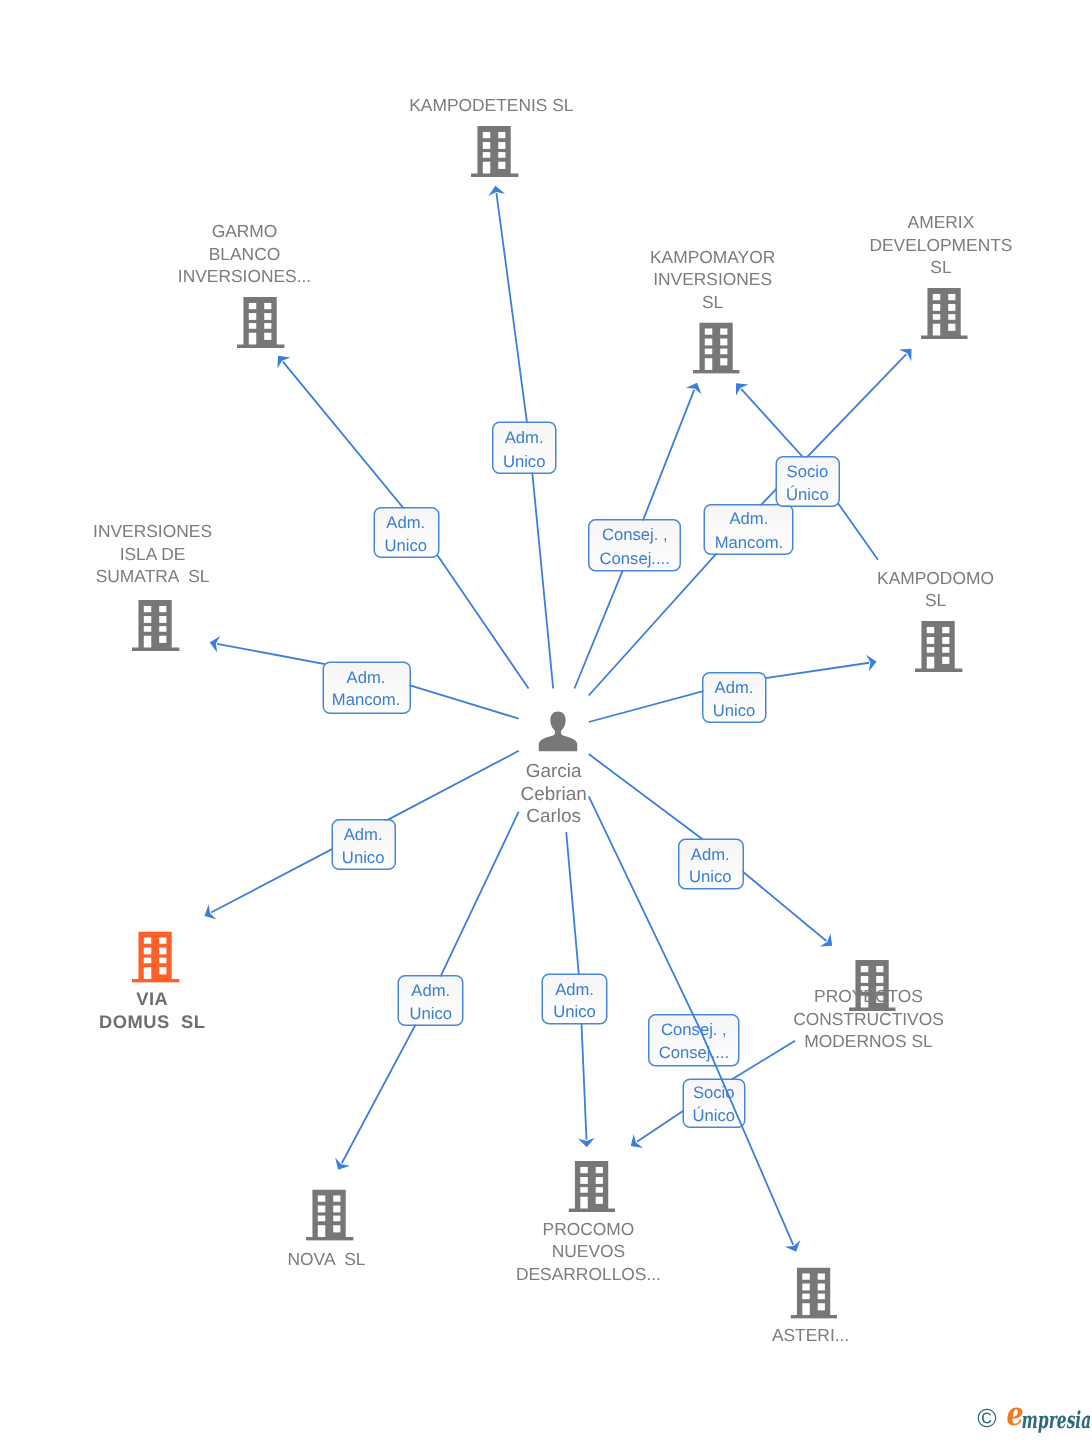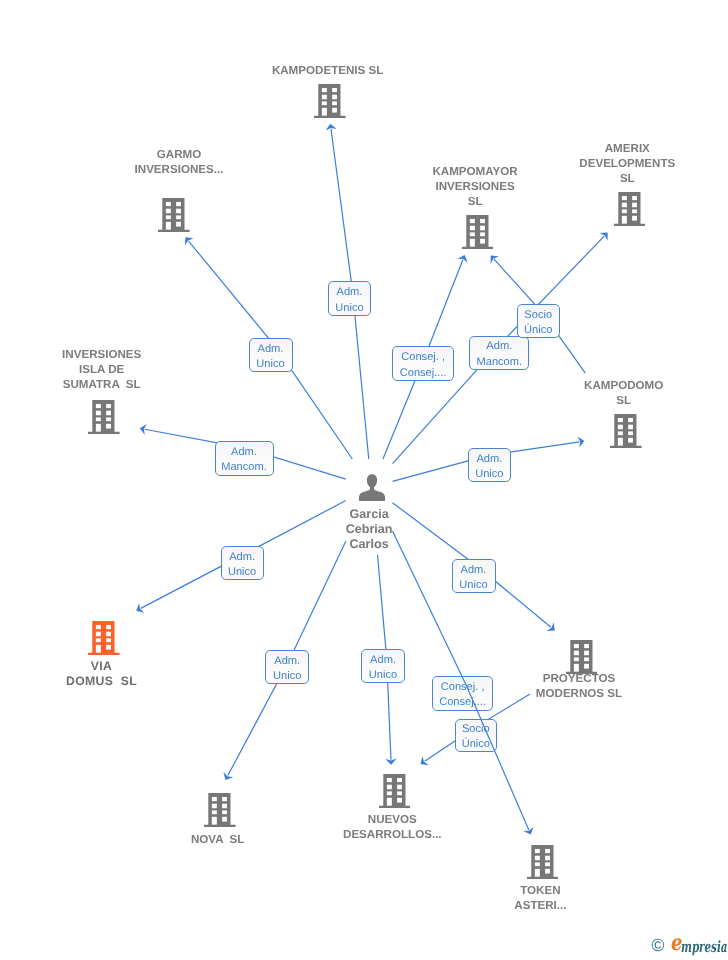--- a/index.html
+++ b/index.html
@@ -4,21 +4,21 @@
 <style>
   html,body{margin:0;padding:0;background:#ffffff;}
   body{width:728px;height:960px;overflow:hidden;-webkit-font-smoothing:antialiased;text-rendering:geometricPrecision;font-family:"Liberation Sans","DejaVu Sans",sans-serif;}
   #stage{position:relative;width:728px;height:960px;background:#fff;}
   svg.edges{position:absolute;left:0;top:0;width:728px;height:960px;pointer-events:none;z-index:1;}
   svg.edges.top{z-index:7;}
   .node{position:absolute;}
   #nodes-layer{position:absolute;left:0;top:0;width:728px;height:960px;z-index:3;}
   #rel-layer{position:absolute;left:0;top:8px;width:598px;height:960px;z-index:6;}
   .node .nlabel{position:absolute;text-align:center;color:#7c7c7c;font-size:11.6px;line-height:15px;
-       font-weight:bold;white-space:nowrap;}
+       font-weight:normal;white-space:nowrap;}
   .node .nlabel.sel{font-weight:bold;color:#6e6e6e;font-size:12.2px;letter-spacing:0.35px;}
   .node .nlabel.hub{font-size:12.6px;line-height:15px;color:#797979;}
   .node .nlabel div{white-space:pre;}
   .bicon{position:absolute;}
   .rel{position:absolute;border:1.15px solid #4a86d8;border-radius:5px;
        background:linear-gradient(#f6f6f6,#fdfdfd);color:#3b7fd1;
        font-size:11.1px;line-height:15.2px;text-align:center;z-index:5;
        display:flex;flex-direction:column;justify-content:center;align-items:center;
        box-sizing:border-box;white-space:nowrap;padding-top:4px;}
   .logo{position:absolute;}
@@ -103,22 +103,23 @@
             <path fill="#777777" d="M4.2 0 H26.0 V31.1 H31 V33.5 H0 V31.1 H4.2 Z"></path>
             <rect fill="#fff" x="7.7" y="3.9" width="4.9" height="4.1"></rect>
             <rect fill="#fff" x="17.8" y="3.9" width="4.7" height="4.1"></rect>
             <rect fill="#fff" x="7.7" y="10.5" width="4.9" height="4.5"></rect>
             <rect fill="#fff" x="17.8" y="10.5" width="4.7" height="4.5"></rect>
             <rect fill="#fff" x="7.7" y="17.1" width="4.9" height="3.7"></rect>
             <rect fill="#fff" x="17.8" y="17.1" width="4.7" height="3.7"></rect>
             <rect fill="#fff" x="7.7" y="23.4" width="4.9" height="7.7"></rect>
             <rect fill="#fff" x="17.8" y="23.4" width="4.7" height="4.7"></rect>
           </svg></div>
-        <div class="nlabel" style="left:39px;top:147.20000000000002px;width:280px;">
+        <div class="nlabel" style="left:23px;top:147.20000000000002px;width:280px;">
           <div>GARMO</div>
+          <div>BLANCO</div>
           <div>INVERSIONES...</div>
         </div>
       </div>
       <div class="node" style="left: 0px; top: 0px;">
         <div class="bicon" style="left:613.8000000000001px;top:191.9px;"><svg width="31.6" height="34.1" viewBox="0 0 31 33.5">
             <path fill="#777777" d="M4.2 0 H26.0 V31.1 H31 V33.5 H0 V31.1 H4.2 Z"></path>
             <rect fill="#fff" x="7.7" y="3.9" width="4.9" height="4.1"></rect>
             <rect fill="#fff" x="17.8" y="3.9" width="4.7" height="4.1"></rect>
             <rect fill="#fff" x="7.7" y="10.5" width="4.9" height="4.5"></rect>
             <rect fill="#fff" x="17.8" y="10.5" width="4.7" height="4.5"></rect>
@@ -225,55 +226,56 @@
             <rect fill="#fff" x="7.7" y="3.9" width="4.9" height="4.1"></rect>
             <rect fill="#fff" x="17.8" y="3.9" width="4.7" height="4.1"></rect>
             <rect fill="#fff" x="7.7" y="10.5" width="4.9" height="4.5"></rect>
             <rect fill="#fff" x="17.8" y="10.5" width="4.7" height="4.5"></rect>
             <rect fill="#fff" x="7.7" y="17.1" width="4.9" height="3.7"></rect>
             <rect fill="#fff" x="17.8" y="17.1" width="4.7" height="3.7"></rect>
             <rect fill="#fff" x="7.7" y="23.4" width="4.9" height="7.7"></rect>
             <rect fill="#fff" x="17.8" y="23.4" width="4.7" height="4.7"></rect>
           </svg></div>
         <div class="nlabel" style="left:252.3px;top:812.4px;width:280px;">
+          <div>PROCOMO</div>
           <div>NUEVOS</div>
           <div>DESARROLLOS...</div>
         </div>
       </div>
       <div class="node" style="left: 0px; top: 0px;">
         <div class="bicon" style="left:526.9000000000001px;top:844.8px;"><svg width="31.6" height="34.1" viewBox="0 0 31 33.5">
             <path fill="#777777" d="M4.2 0 H26.0 V31.1 H31 V33.5 H0 V31.1 H4.2 Z"></path>
             <rect fill="#fff" x="7.7" y="3.9" width="4.9" height="4.1"></rect>
             <rect fill="#fff" x="17.8" y="3.9" width="4.7" height="4.1"></rect>
             <rect fill="#fff" x="7.7" y="10.5" width="4.9" height="4.5"></rect>
             <rect fill="#fff" x="17.8" y="10.5" width="4.7" height="4.5"></rect>
             <rect fill="#fff" x="7.7" y="17.1" width="4.9" height="3.7"></rect>
             <rect fill="#fff" x="17.8" y="17.1" width="4.7" height="3.7"></rect>
             <rect fill="#fff" x="7.7" y="23.4" width="4.9" height="7.7"></rect>
             <rect fill="#fff" x="17.8" y="23.4" width="4.7" height="4.7"></rect>
           </svg></div>
         <div class="nlabel" style="left:400.40000000000003px;top:882.9px;width:280px;">
-          <div>TOKEN</div>
           <div>ASTERI...</div>
         </div>
       </div>
       <div class="node" style="left: 0px; top: 0px;">
         <div class="bicon" style="left:565.5px;top:640.2px;"><svg width="31.6" height="34.1" viewBox="0 0 31 33.5">
             <path fill="#777777" d="M4.2 0 H26.0 V31.1 H31 V33.5 H0 V31.1 H4.2 Z"></path>
             <rect fill="#fff" x="7.7" y="3.9" width="4.9" height="4.1"></rect>
             <rect fill="#fff" x="17.8" y="3.9" width="4.7" height="4.1"></rect>
             <rect fill="#fff" x="7.7" y="10.5" width="4.9" height="4.5"></rect>
             <rect fill="#fff" x="17.8" y="10.5" width="4.7" height="4.5"></rect>
             <rect fill="#fff" x="7.7" y="17.1" width="4.9" height="3.7"></rect>
             <rect fill="#fff" x="17.8" y="17.1" width="4.7" height="3.7"></rect>
             <rect fill="#fff" x="7.7" y="23.4" width="4.9" height="7.7"></rect>
             <rect fill="#fff" x="17.8" y="23.4" width="4.7" height="4.7"></rect>
           </svg></div>
-        <div class="nlabel" style="left:438.99999999999994px;top:671px;width:280px;">
+        <div class="nlabel" style="left:438.99999999999994px;top:657px;width:280px;">
           <div>PROYECTOS</div>
+          <div>CONSTRUCTIVOS</div>
           <div>MODERNOS SL</div>
         </div>
       </div>
     </div>
   <div id="rel-layer">
       <div class="rel" style="left: 327.6px; top: 273.2px; width: 43.7px; height: 35px;">
         <div>Adm.</div>
         <div>Unico</div>
       </div>
       <div class="rel" style="left: 248.5px; top: 330.4px; width: 44px; height: 34.1px;">

